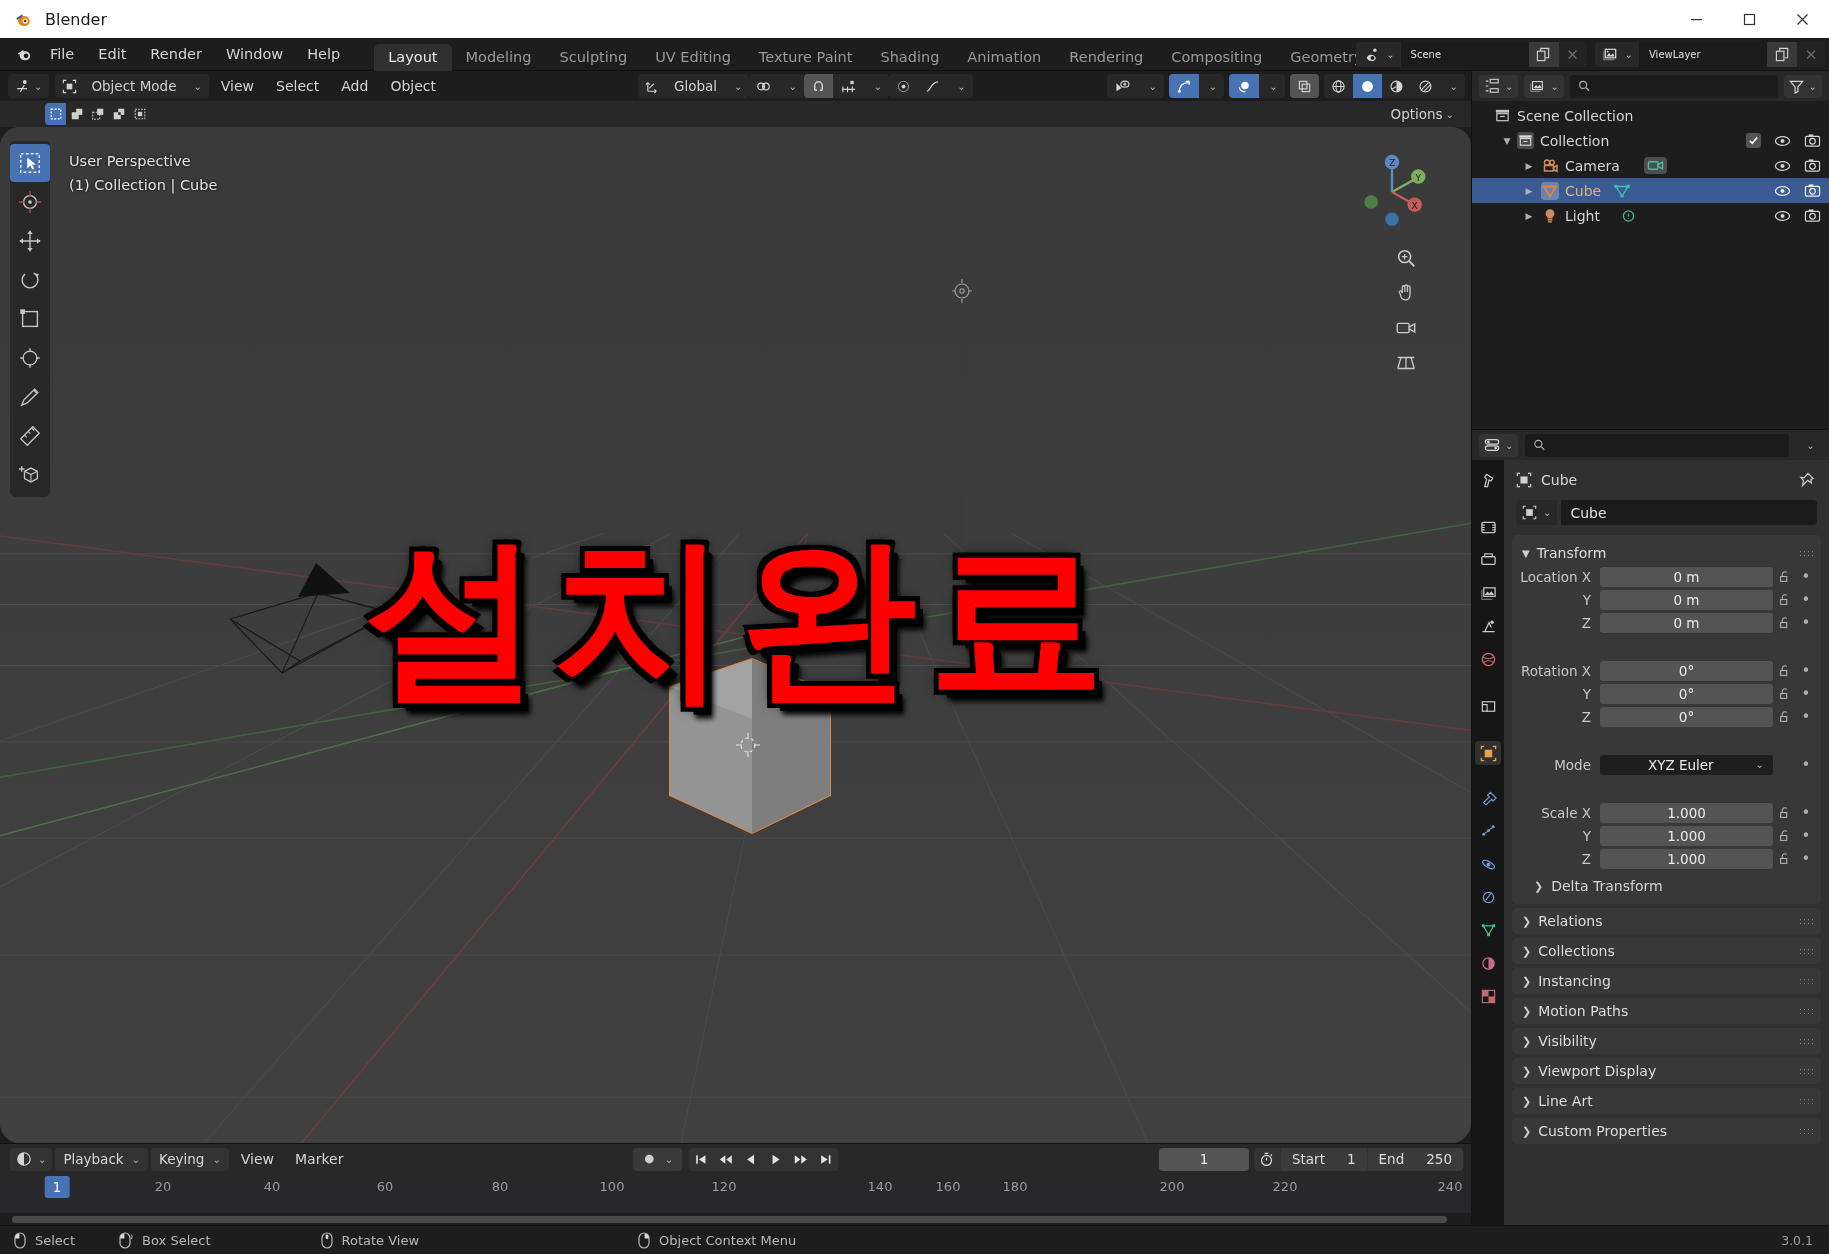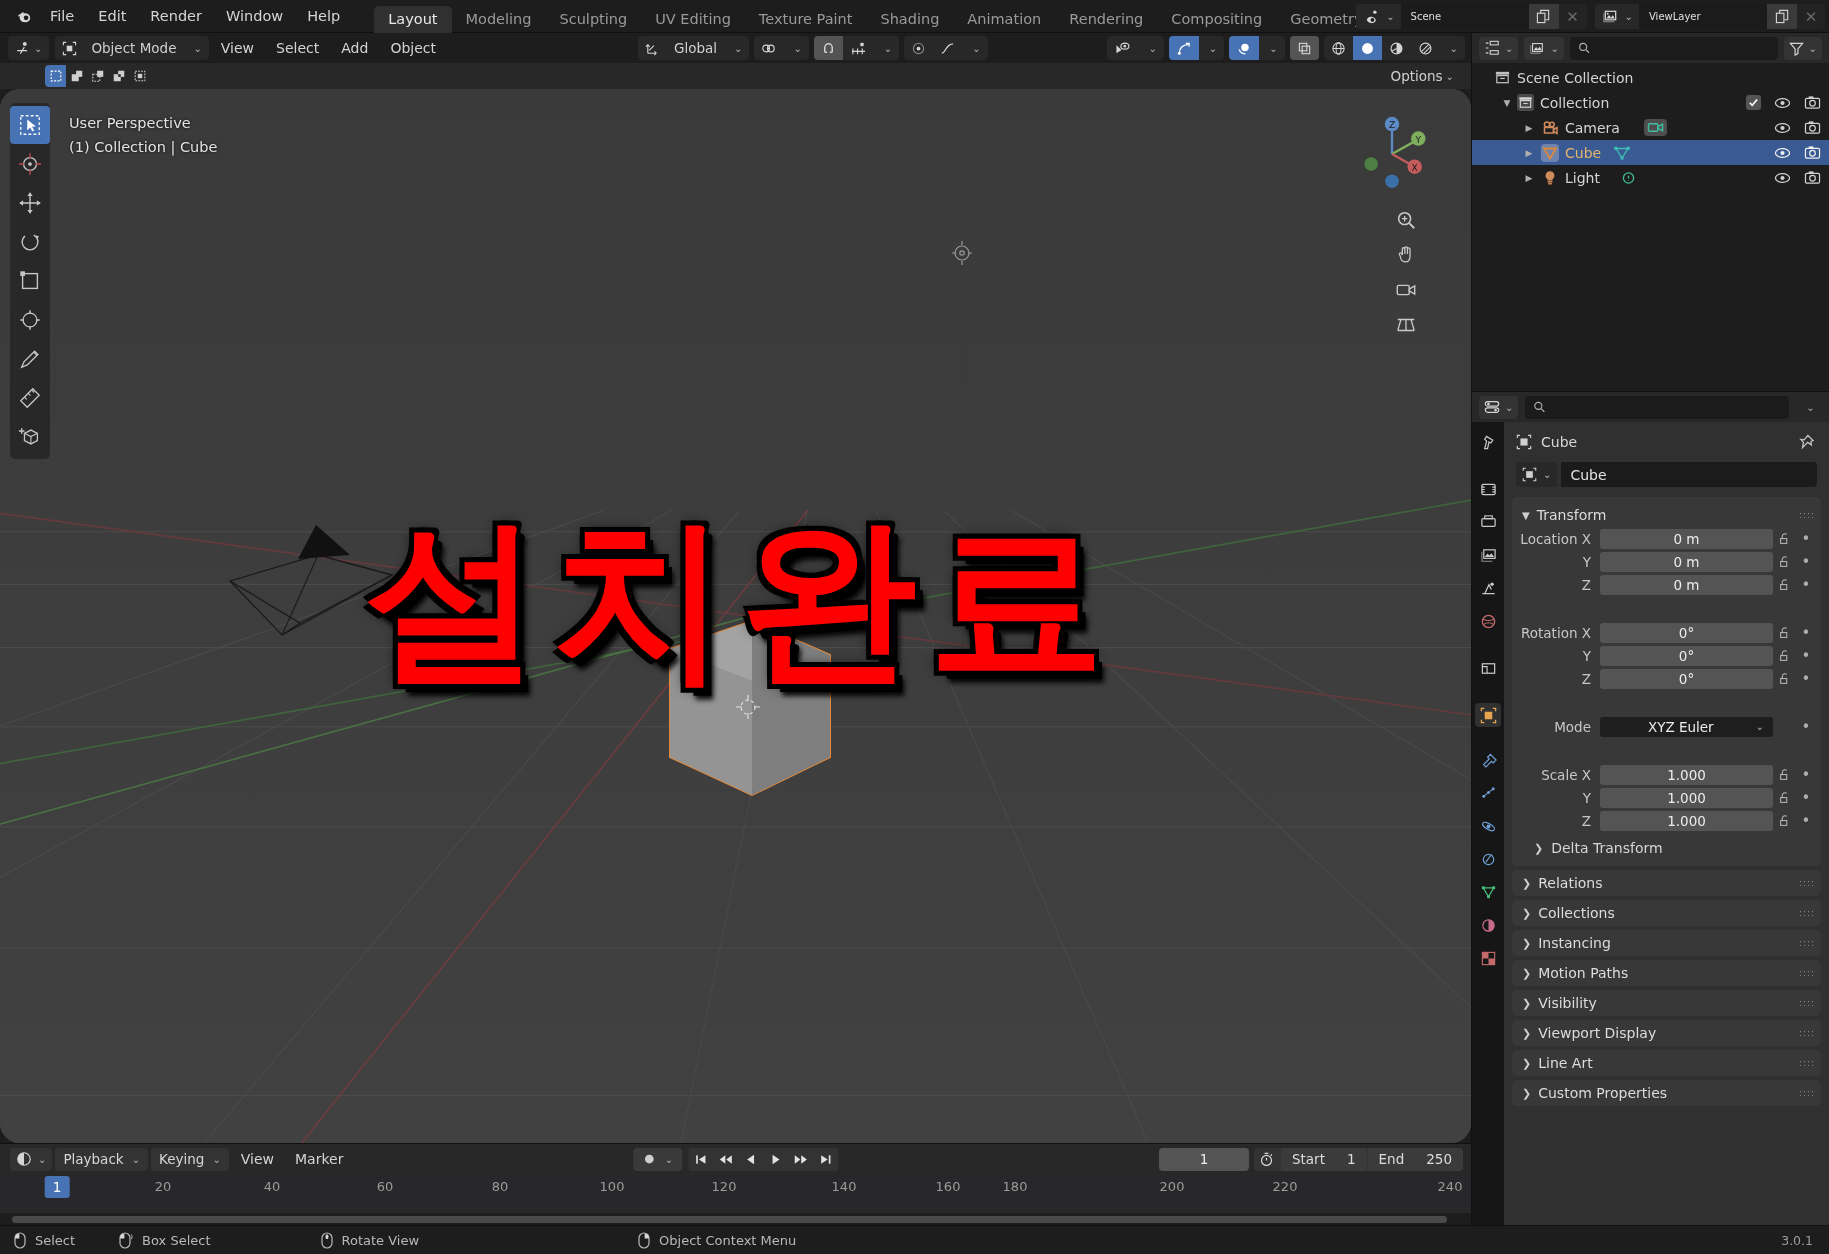--- a/index.html
+++ b/index.html
@@ -175,20 +175,48 @@
   .statusbar { flex:0 0 29px; background:#1d1d1d; display:flex; align-items:center; gap:0; padding-left:14px; border-top:1px solid #111; position:relative;}
   .st-item { display:flex; align-items:center; gap:9px; color:#b9b9b9; font-size:13px; margin-right:44px;}
   .st-ver { position:absolute; right:16px; color:#9d9d9d; font-size:12.5px;}
   svg { display:block; }
 </style>
 </head>
 <body>
 
 <div class="app">
 
+  <div class="titlebar">
+    <div class="app-icon">
+      <svg width="20" height="20" viewBox="0 0 20 20">
+        <path d="M4 11.5a6 6 0 0 1 11.8 1.3A5.6 5.6 0 0 1 10 17c-3.1 0-5.4-2-5.8-4.3z" fill="#e87d0d"></path>
+        <circle cx="11.2" cy="12" r="2.6" fill="#fff"></circle>
+        <circle cx="11.2" cy="12" r="1.3" fill="#333"></circle>
+        <path d="M2.2 9.4 8 5.6l.9 1.3-5.7 3.8z" fill="#265787"></path>
+      </svg>
+    </div>
+    <div class="app-title">Blender</div>
+    <div class="win-controls">
+      <div class="win-btn">
+        <svg width="13" height="13" viewBox="0 0 13 13">
+            <rect x="1" y="6" width="11" height="1.2" fill="#333"></rect>
+          </svg>
+      </div>
+      <div class="win-btn">
+        <svg width="13" height="13" viewBox="0 0 13 13">
+            <rect x="1.5" y="1.5" width="10" height="10" fill="none" stroke="#333" stroke-width="1.2"></rect>
+          </svg>
+      </div>
+      <div class="win-btn close">
+        <svg width="13" height="13" viewBox="0 0 13 13">
+            <path d="M1.5 1.5 11.5 11.5M11.5 1.5 1.5 11.5" stroke="#333" stroke-width="1.3"></path>
+          </svg>
+      </div>
+    </div>
+  </div>
 
   <div class="topbar">
     <div class="blender-logo-sm">
       <svg width="20" height="18" viewBox="0 0 20 20">
         <path d="M4 11.5a6 6 0 0 1 11.8 1.3A5.6 5.6 0 0 1 10 17c-3.1 0-5.4-2-5.8-4.3z" fill="#d7d7d7"></path>
         <circle cx="11.2" cy="12" r="2.6" fill="#1d1d1d"></circle>
         <path d="M2.2 9.4 8 5.6l.9 1.3-5.7 3.8z" fill="#d7d7d7"></path>
       </svg>
     </div>
     <div class="menu-item">File</div>
@@ -279,21 +307,21 @@
             <div class="b">Object Mode</div>
             <div class="b">
                 <span class="chev">⌄</span>
               </div>
           </div>
           <div class="hdr-menu">View</div>
           <div class="hdr-menu">Select</div>
           <div class="hdr-menu">Add</div>
           <div class="hdr-menu">Object</div>
 
-          <div style="display:flex;align-items:center;gap:5px;margin-left:190px;">
+          <div style="display:flex;align-items:center;margin-left:190px;">
             <div class="btn-grp">
               <div class="b">
                 <svg width="15" height="15" viewBox="0 0 16 16">
                   <path d="M3 13V4M3 13h9" stroke="#d5d5d5" stroke-width="1.2" fill="none"></path>
                   <path d="M3 4 5 6M3 4 1 6M12 13l-2-2M12 13l-2 2M4.5 10l5-5" stroke="#d5d5d5" stroke-width="1.2" fill="none"></path>
                 </svg>
               </div>
               <div class="b">Global</div>
               <div class="b">
                   <span class="chev">⌄</span>
@@ -724,21 +752,21 @@
         </div>
 
         <div class="tl-ruler">
           <div class="playhead" style="left:57px;">1</div>
           <div class="tick" style="left:163px;">20</div>
           <div class="tick" style="left:272px;">40</div>
           <div class="tick" style="left:385px;">60</div>
           <div class="tick" style="left:500px;">80</div>
           <div class="tick" style="left:612px;">100</div>
           <div class="tick" style="left:724px;">120</div>
-          <div class="tick" style="left:844px;">140</div>
+          <div class="tick" style="left:880px;">140</div>
           <div class="tick" style="left:948px;">160</div>
           <div class="tick" style="left:1015px;">180</div>
           <div class="tick" style="left:1172px;">200</div>
           <div class="tick" style="left:1285px;">220</div>
           <div class="tick" style="left:1450px;">240</div>
         </div>
         <div class="tl-scrollrow">
           <div class="tl-scrollbar"></div>
         </div>
       </div>

